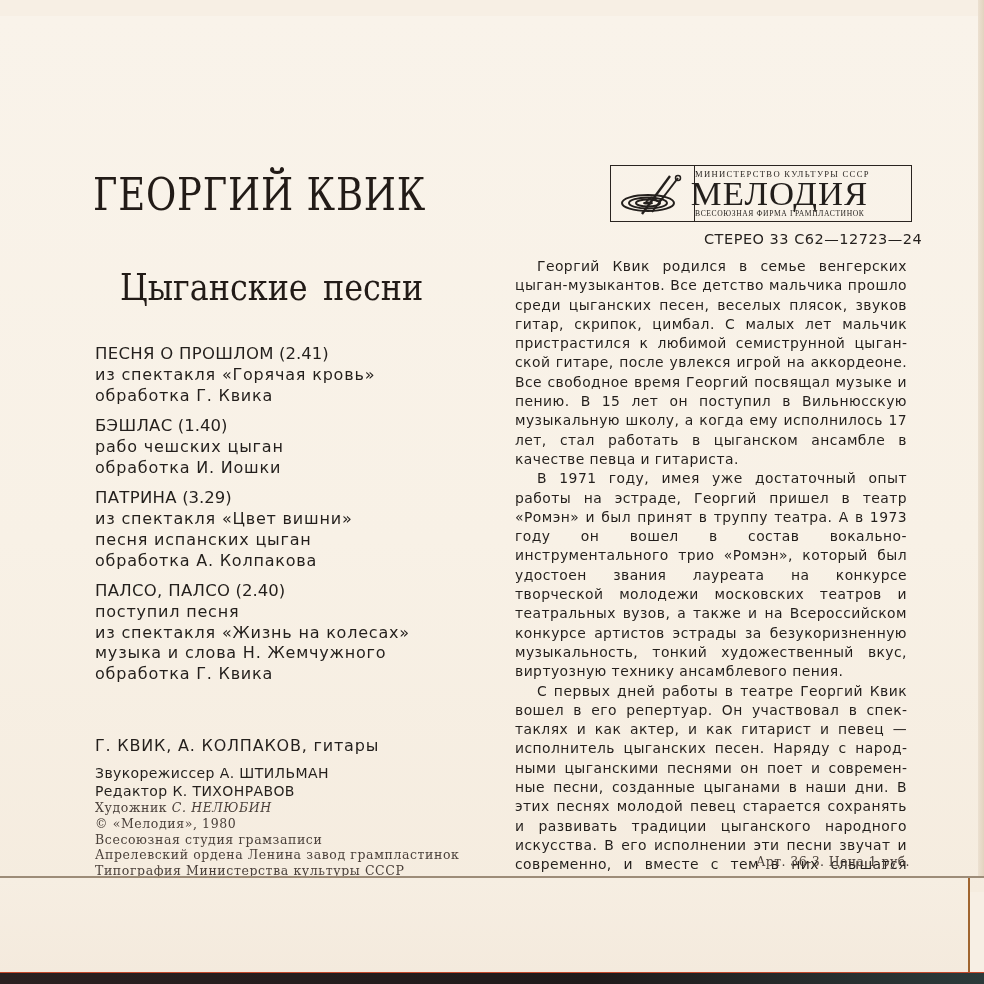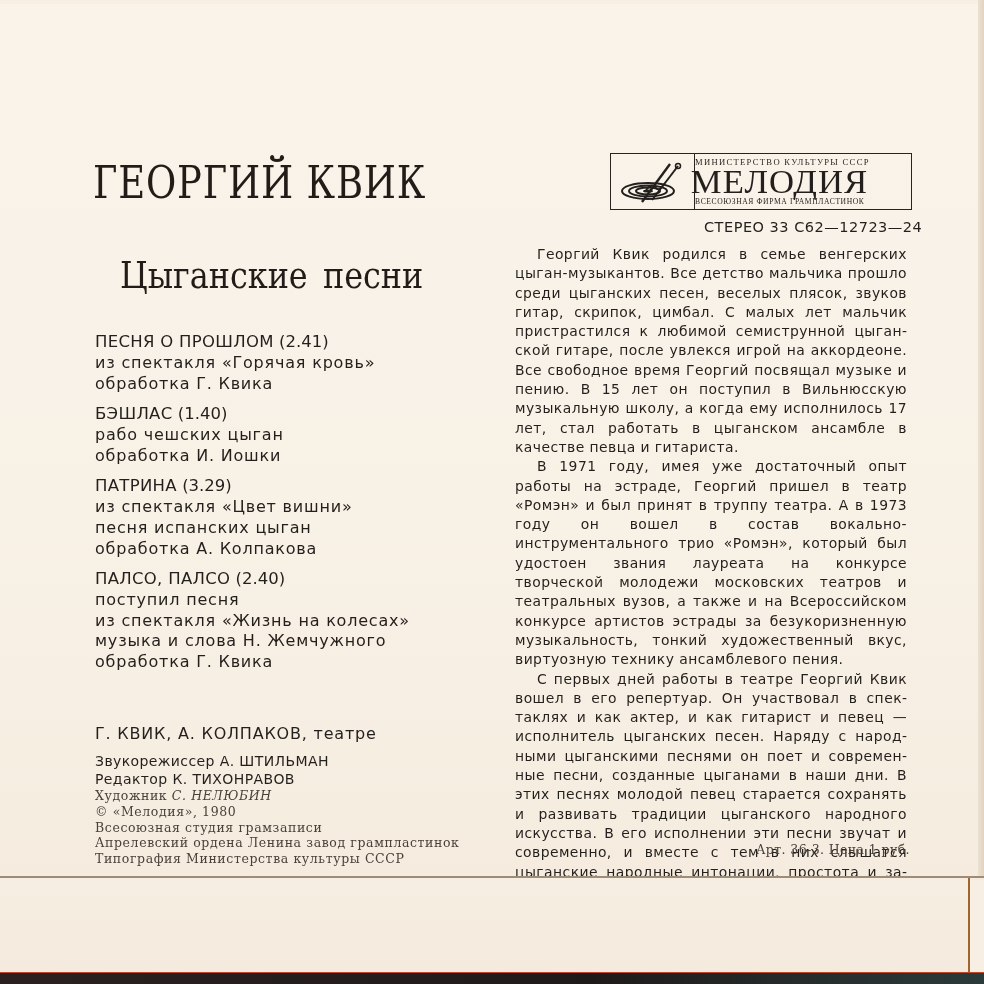--- a/index.html
+++ b/index.html
@@ -3,21 +3,21 @@
   <meta charset="utf-8">
   <style>
     html, body { margin: 0; padding: 0; }
     body {
       width: 984px; height: 984px; position: relative; overflow: hidden;
       background: #f7efe4;
       font-family: "DejaVu Sans", sans-serif;
       color: #231f1c;
     }
     .sleeve {
-      position: absolute; left: 0; top: 4px; width: 984px; height: 876px;
+      position: absolute; left: 0; top: 16px; width: 984px; height: 876px;
       background: linear-gradient(180deg, #f9f3ea 0%, #f8f1e6 60%, #f5ecdf 100%);
     }
     .fold-line {
       position: absolute; left: 0; top: 876px; width: 984px; height: 2px;
       background: #9d8c78;
     }
     .flap {
       position: absolute; left: 0; top: 878px; width: 968px; height: 94px;
       background: linear-gradient(180deg, #f6eee2 0%, #f4eadd 100%);
       border-right: 2px solid #a0652f;
@@ -123,21 +123,21 @@
     </div>
     <div class="track">
       <div class="track-head"><span class="track-name">ПАЛСО, ПАЛСО</span> <span class="track-dur">(2.40)</span></div>
       <div class="track-line">поступил песня</div>
       <div class="track-line">из спектакля «Жизнь на колесах»</div>
       <div class="track-line">музыка и слова Н. Жемчужного</div>
       <div class="track-line">обработка Г. Квика</div>
     </div>
   </div>
 
-  <div class="performers">Г. КВИК, А. КОЛПАКОВ, театре</div>
+  <div class="performers">Г. КВИК, А. КОЛПАКОВ, гитары</div>
 
   <div class="credits">
     <div class="credit-line">Звукорежиссер А. ШТИЛЬМАН</div>
     <div class="credit-line">Редактор К. ТИХОНРАВОВ</div>
     <div class="credit-serif"><span>Художник</span> <span class="italic">С. НЕЛЮБИН</span></div>
   </div>
 
   <div class="publisher">
     <div class="credit-serif">© «Мелодия», 1980</div>
     <div class="credit-serif">Всесоюзная студия грамзаписи</div>

